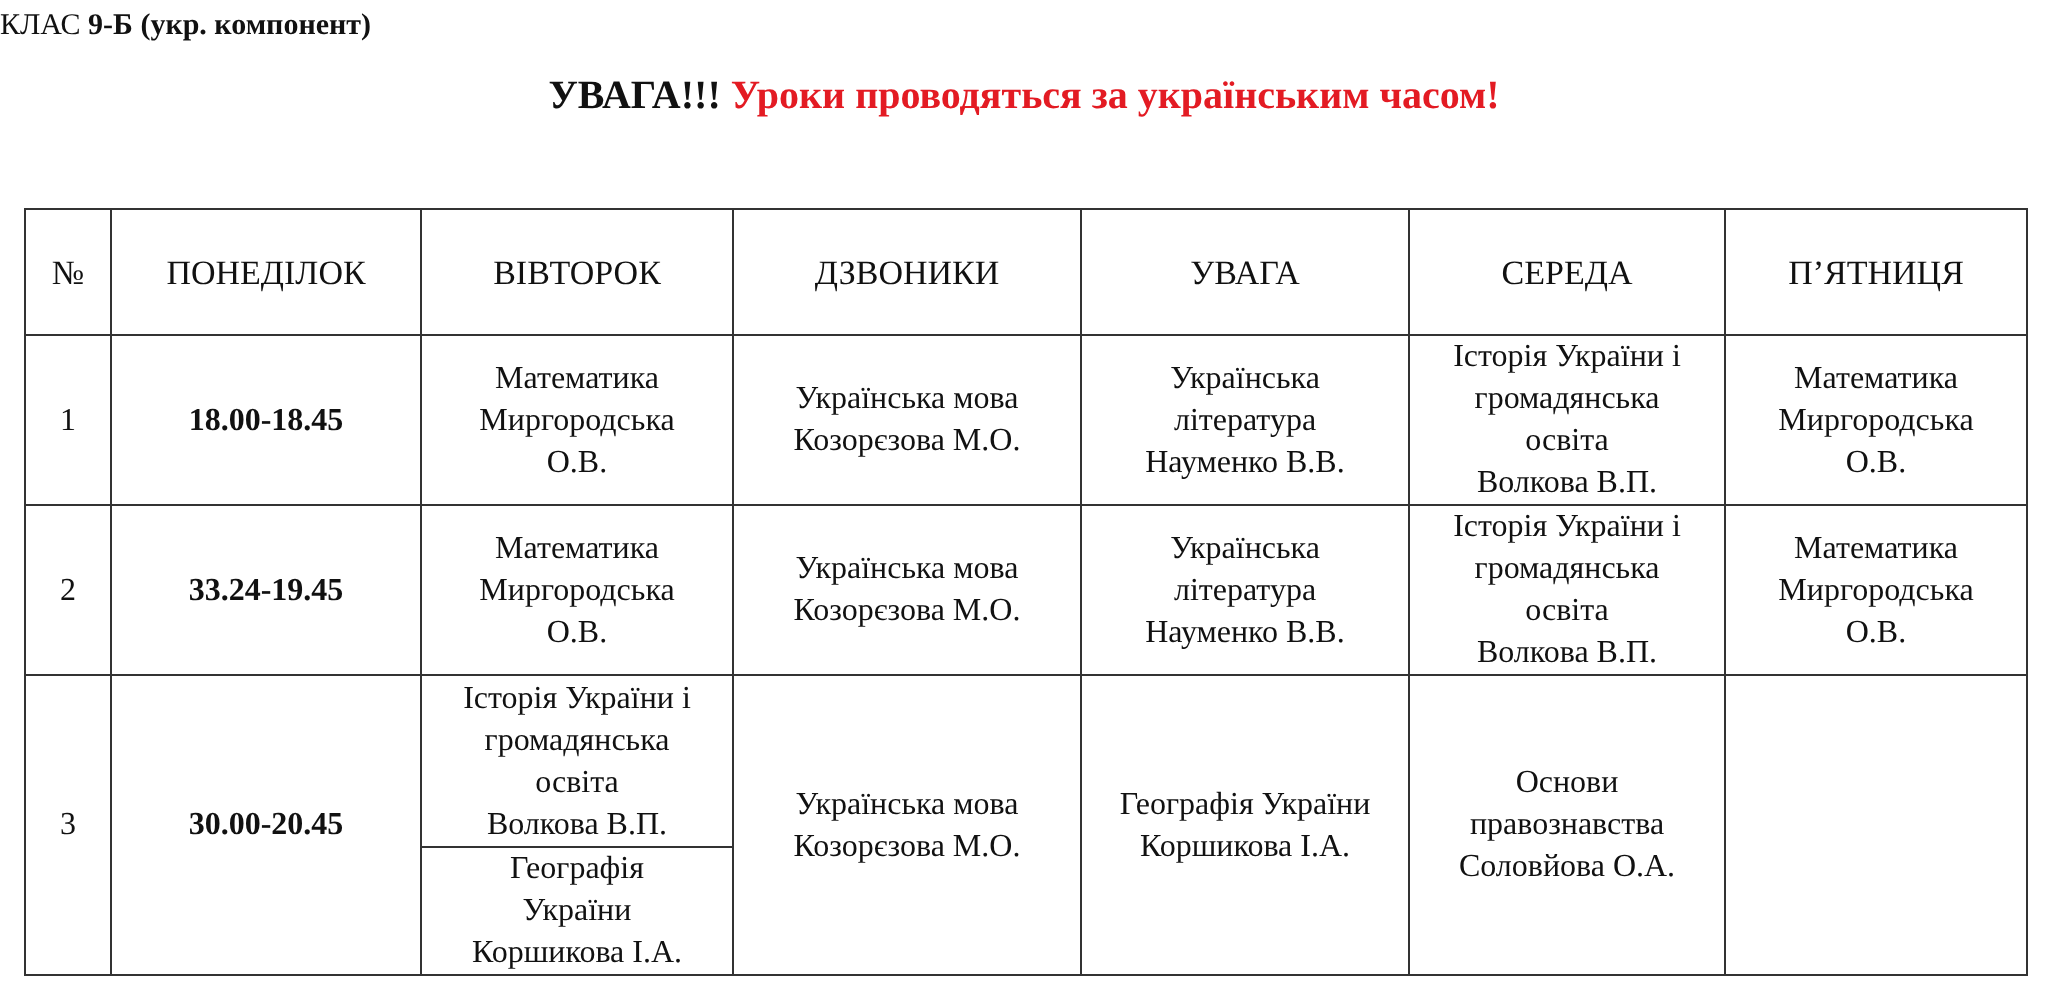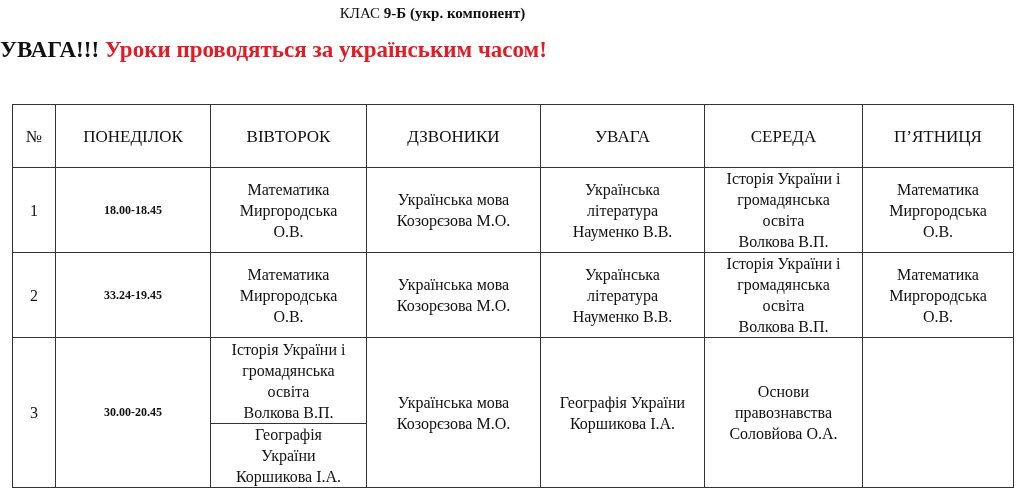--- a/index.html
+++ b/index.html
@@ -1,25 +1,25 @@
 <!DOCTYPE html>
 <html><head>
 <meta charset="utf-8">
 <style>
   html,body{margin:0;padding:0;background:#fff;}
   body{width:1024px;height:494px;overflow:hidden;position:relative;font-family:"Liberation Serif","DejaVu Serif",serif;color:#111;}
-  .title{position:absolute;top:5px;left:0;width:865px;text-align:center;font-size:15px;}
+  .title{position:absolute;top:5px;left:0;width:865px;font-size:15px;}
   .title b{font-weight:bold;}
-  .notice{position:absolute;top:37px;left:0;width:1024px;text-align:left;font-size:23px;font-weight:bold;}
+  .notice{position:absolute;top:37px;left:0;width:1024px;text-align:center;font-size:20px;font-weight:bold;}
   .notice .red{color:#e31b23;}
   table{position:absolute;left:12px;top:104px;border-collapse:collapse;table-layout:fixed;}
   td,th{border:1.5px solid #333;text-align:center;vertical-align:middle;font-size:16px;font-weight:normal;line-height:21px;padding:0 4px;}
   th{height:62px;font-size:17px;}
   tr.r1 td,tr.r2 td{height:83px;}
-  td.time{font-weight:bold;font-size:12px;}
+  td.time{font-weight:bold;font-size:16px;}
   td.split{padding:0;}
   .sub{display:flex;align-items:center;justify-content:center;padding:0 4px;}
   .sub.top{height:85px;border-bottom:1.5px solid #333;}
   .sub.bot{height:63px;}
 </style>
 </head>
 <body>
 
 <div class="title"><span>КЛАС </span><b>9-Б (укр. компонент)</b></div>
 <div class="notice"><span>УВАГА!!! </span><span class="red">Уроки проводяться за українським часом!</span></div>

